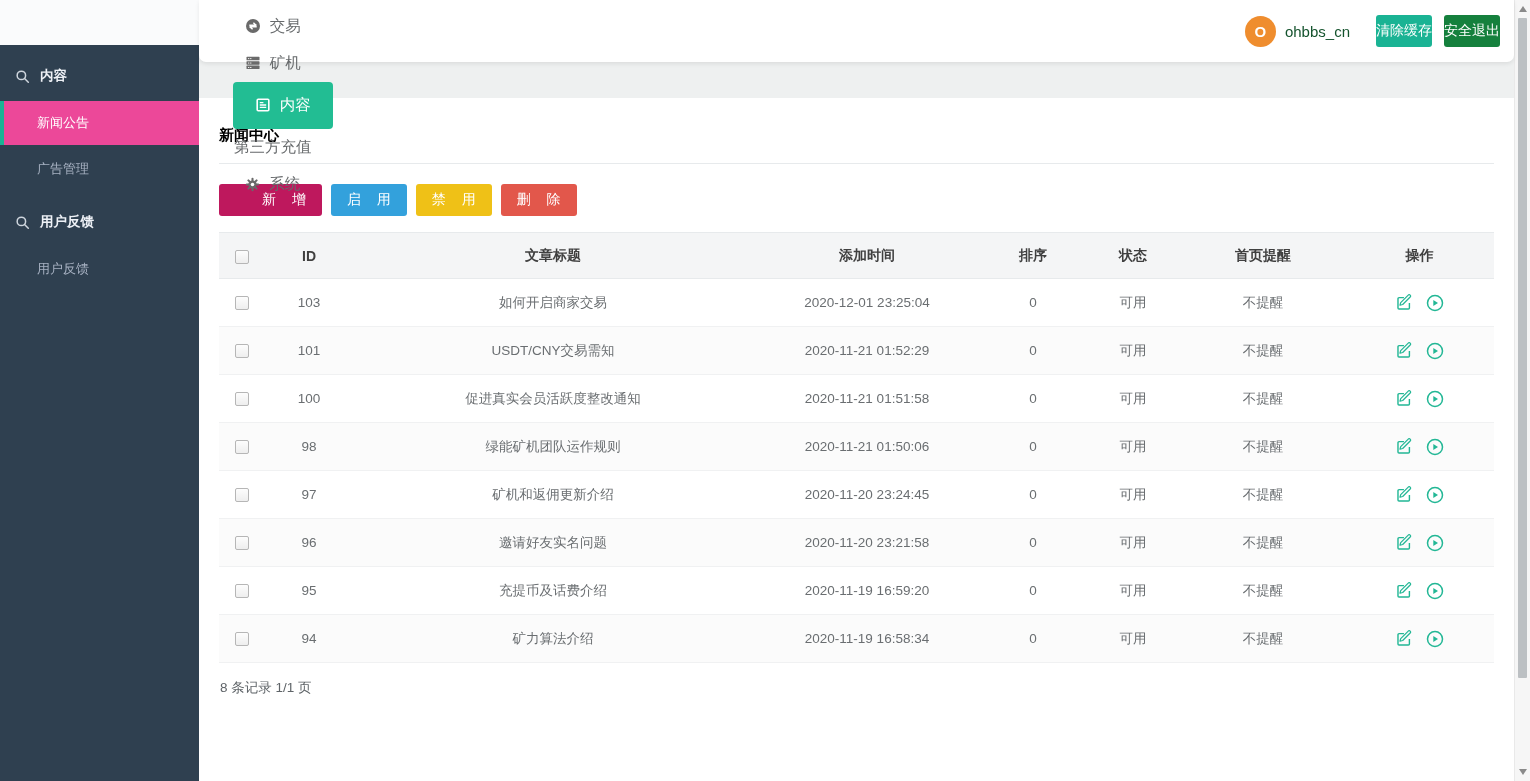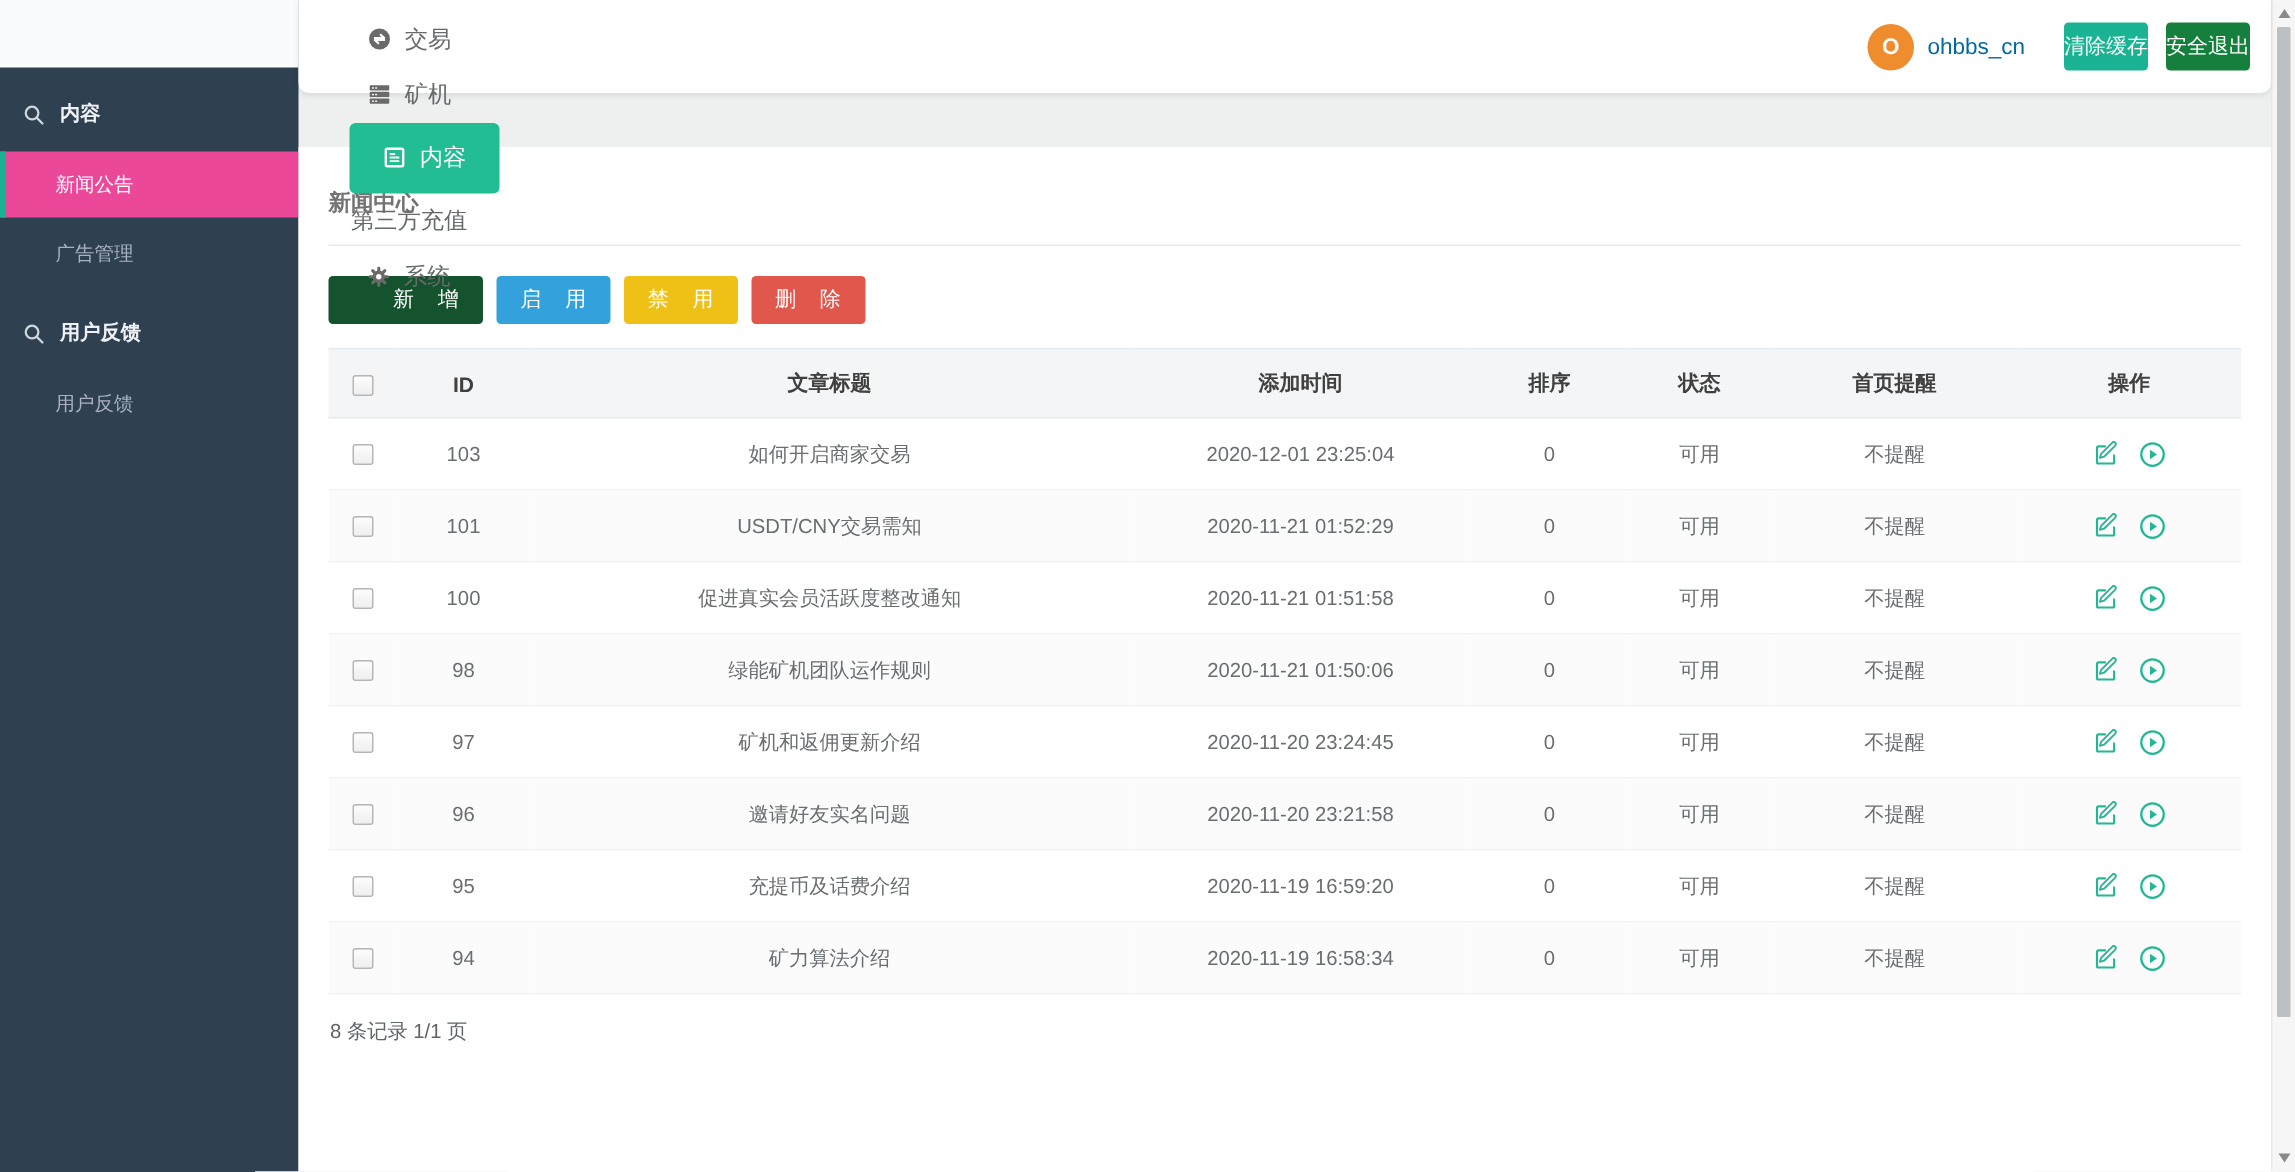--- a/index.html
+++ b/index.html
@@ -46,37 +46,37 @@
     background:#22bd93; color:#ffffff; border-radius:4px;
     padding:13px 22px; margin-right:24px;
   }
   .nav-item.active .nicon { color:#ffffff; }
   .nav-user { margin-left:auto; display:flex; align-items:center; }
   .avatar {
     width:31px; height:31px; border-radius:50%; background:#ef8d2e;
     color:#fff; font-weight:bold; font-size:15px; display:flex;
     align-items:center; justify-content:center; cursor:pointer;
   }
-  .username { margin:0 14px 0 9px; color:#0369a1; font-size:15px; cursor:pointer;text-align:center; }
+  .username { margin:0 14px 0 9px; color:#14532d; font-size:15px; cursor:pointer;text-align:center; }
   .pill-btn {
     border:none; color:#fff; font-size:14px; padding:7px 0;
     border-radius:3px; cursor:pointer; margin-left:12px;
     font-family:inherit;
   }
   .pill-btn.green { background:#1ab394; }
   .pill-btn.red { background:#15803d; }
 
   
   .strip { height:36px; }
 
   
   .panel {
     flex:1; background:#ffffff; padding:18px 20px 20px 20px; overflow:hidden;
   }
-  .panel-title { color:#737373; font-size:15px; font-weight:bold; padding:10px 0 18px 0; }
+  .panel-title { color:#000000; font-size:15px; font-weight:bold; padding:10px 0 18px 0; }
   .panel-divider { border-bottom:1px solid #e7eaec; margin-bottom:20px; }
 
   .toolbar { display:flex; gap:9px; margin-bottom:16px; }
   .tb-btn {
     border:none; color:#fff; font-size:14px; letter-spacing:6px;
     padding:0 10px 0 16px; height:32px; min-width:65px; border-radius:3px;
     cursor:pointer; font-family:inherit;
   }
 
   
@@ -256,21 +256,21 @@
       </div>
     </div>
 
     <div class="strip"></div>
 
     <div class="panel">
       <div class="panel-title">新闻中心</div>
       <div class="panel-divider"></div>
 
       <div class="toolbar" id="toolbar">
-          <button class="tb-btn" style="background: #14532d; padding-left: 43px;">新 增</button>
+          <button class="tb-btn" style="background: #be185d; padding-left: 43px;">新 增</button>
           <button class="tb-btn" style="background: rgb(51, 161, 220);">启 用</button>
           <button class="tb-btn" style="background: rgb(239, 193, 23); text-align: center;">禁 用</button>
           <button class="tb-btn" style="background: rgb(226, 87, 75);">删 除</button>
         </div>
 
       <table>
         <colgroup>
           <col class="c-cb">
             <col class="c-id">
             <col class="c-title">

